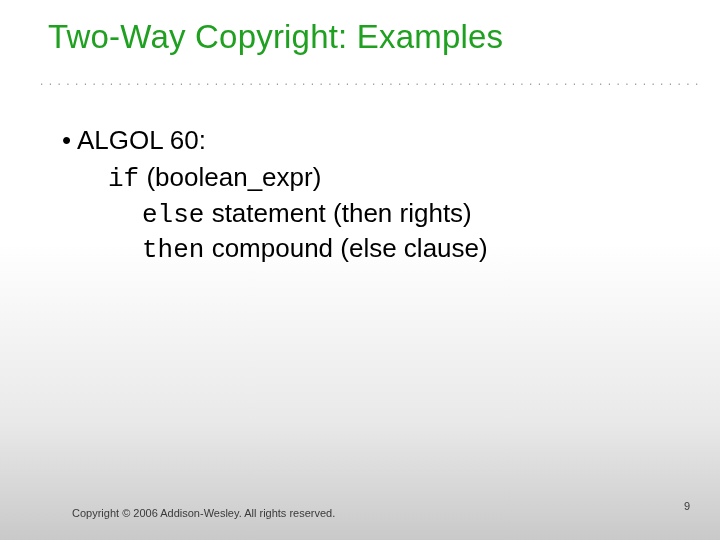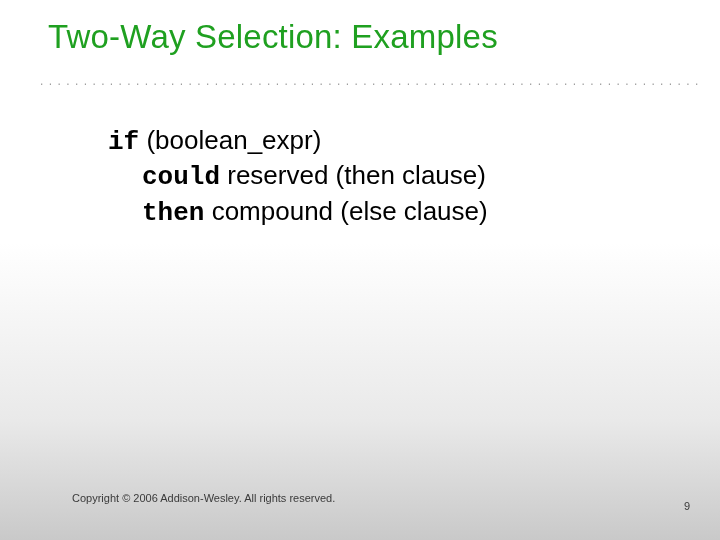--- a/index.html
+++ b/index.html
@@ -52,58 +52,59 @@
     padding-left: 20px;
     text-indent: -20px;
   }
   .bul::before {
     content: "• ";
   }
   .sub1 { margin-left: 46px; }
   .sub2 { margin-left: 80px; }
   .mono {
     font-family: "Courier New", Courier, monospace;
-    font-weight: bold;
+    font-weight: normal;
     margin-top: 10px;
   }
   .footer-left {
     position: absolute;
-    bottom: 36px;
+    bottom: 21px;
     left: 72px;
     font-family: Arial, sans-serif;
     font-size: 11px;
     color: #3a3a3a;
   }
   .footer-right {
     position: absolute;
     bottom: 28px;
     right: 30px;
     font-family: Arial, sans-serif;
     font-size: 11px;
     color: #3a3a3a;
   }
 </style>
 </head>
 <body>
 
 <div class="slide">
 
-  <div class="title">Two-Way Selection: Examples</div>
+  <div class="title">Two-Way Copyright: Examples</div>
 
   <div class="dots">....................................................................................</div>
 
   <div class="body">
 
+    <div class="bul">ALGOL 60:</div>
 
     <div class="sub1">
       <span class="mono">if</span><span> (boolean_expr)</span>
     </div>
 
     <div class="sub2">
-      <span class="mono">could</span><span> reserved  (then clause)</span>
+      <span class="mono">else</span><span> statement  (then rights)</span>
     </div>
 
     <div class="sub2">
       <span class="mono">then</span><span> compound  (else clause)</span>
     </div>
 
 
   </div>
 
   <div class="footer-left">Copyright © 2006 Addison-Wesley. All rights reserved.</div>

